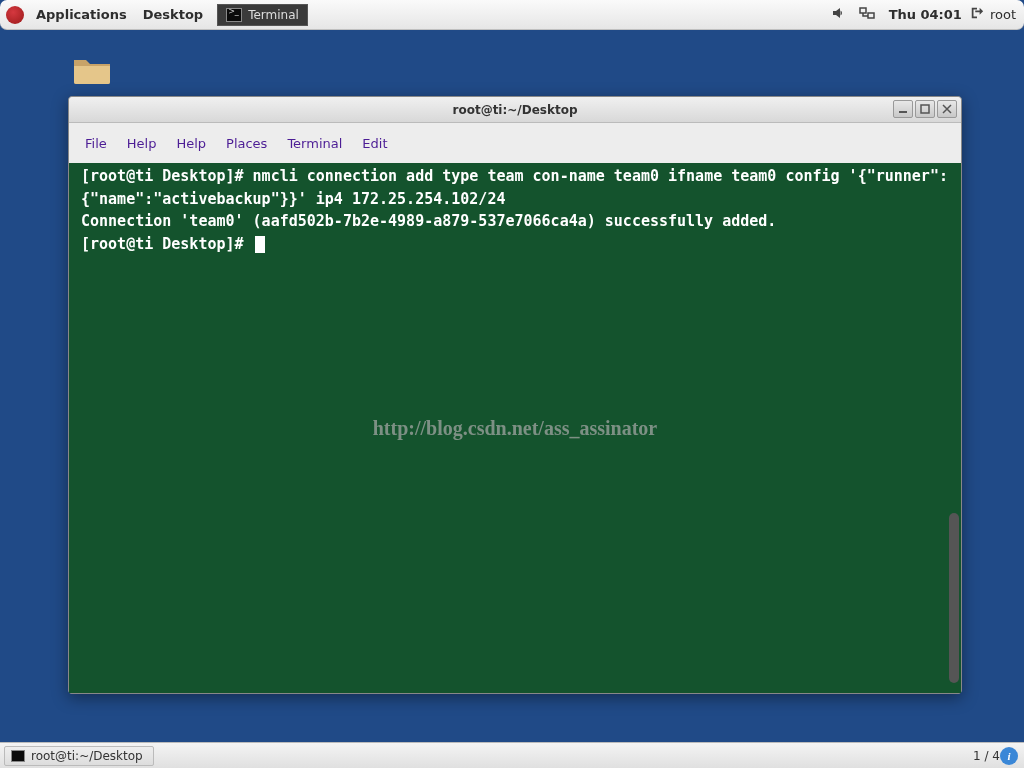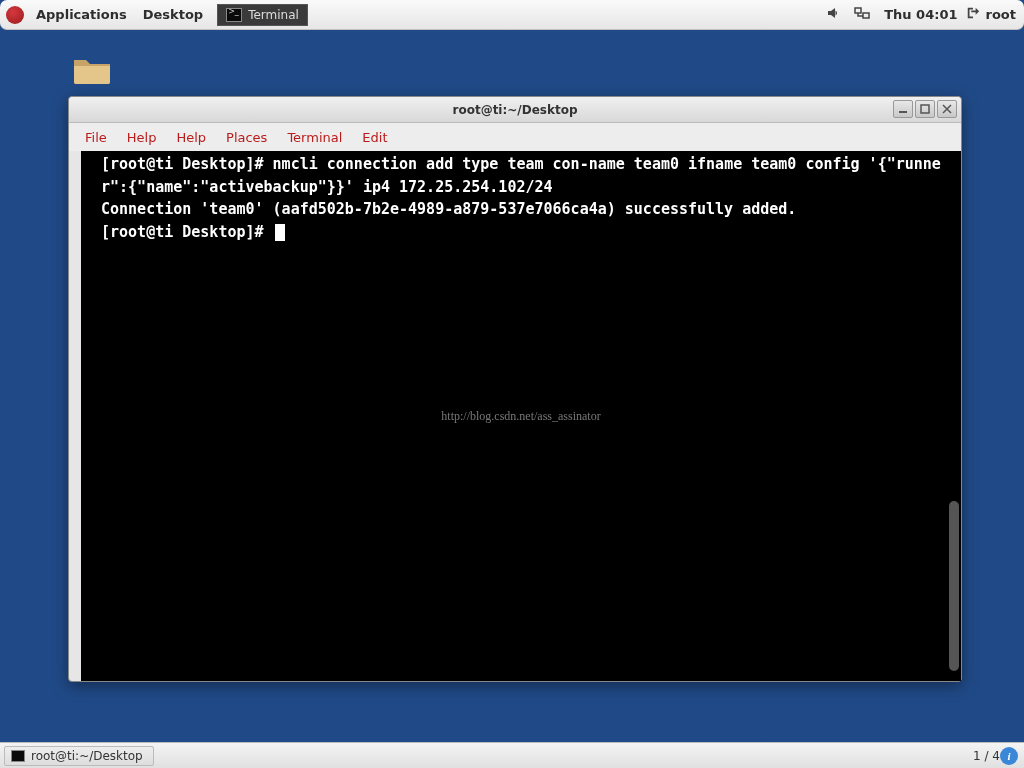--- a/index.html
+++ b/index.html
@@ -74,21 +74,21 @@
       cursor: pointer;
     }
     .top-panel .clock {
       margin: 16px 8px;
       font-weight: bold;
     }
     .top-panel .user-block {
       display: flex;
       align-items: center;
       margin-right: 8px;
-      font-weight: bold;
+      font-weight: normal;
     }
     .top-panel .user-block .logout-icon {
       margin-right: 6px;
       font-size: 14px;
     }
 
     
     .desktop {
       position: absolute;
       top: 26px;
@@ -152,57 +152,56 @@
       font-size: 10px;
       display: flex;
       align-items: center;
       justify-content: center;
       color: #555;
       cursor: pointer;
     }
     .tb-btn svg { width: 10px; height: 10px; }
 
     .menubar {
-      height: 28px;
+      height: 40px;
       background: #ededed;
       display: flex;
       align-items: center;
       padding: 0 6px;
       font-size: 13px;
-      color: #b91c1c;
+      color: #4c1d95;
     }
     .menubar .mi {
       padding: 0 10px;
       cursor: pointer;
     }
 
     .terminal-body {
-      background: #000000;
+      background: #14532d;
       color: #fff;
       font-family: "DejaVu Sans Mono", "Liberation Mono", monospace;
       font-size: 15px;
       font-weight: bold;
       line-height: 1.5;
       height: 530px;
-      padding: 2px 20px;
+      padding: 2px 12px;
       white-space: pre-wrap;
       word-break: break-all;
       position: relative;
       overflow: hidden;
-      margin-left: 12px;
     }
     .terminal-body .watermark {
       position: absolute;
       top: 50%;
       left: 50%;
       transform: translate(-50%, -50%);
       color: #aaa;
       font-family: serif;
-      font-weight: normal;
-      font-size: 12px;
+      font-weight: bold;
+      font-size: 20px;
       opacity: 0.7;
       pointer-events: none;
     }
     .terminal-body .cursor-block {
       display: inline-block;
       width: 10px;
       height: 17px;
       background: #fff;
       vertical-align: text-bottom;
       margin-left: 2px;

